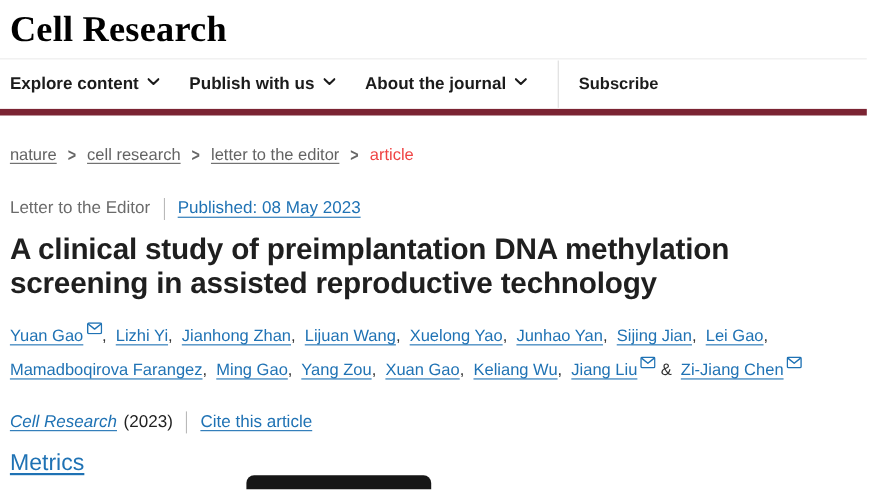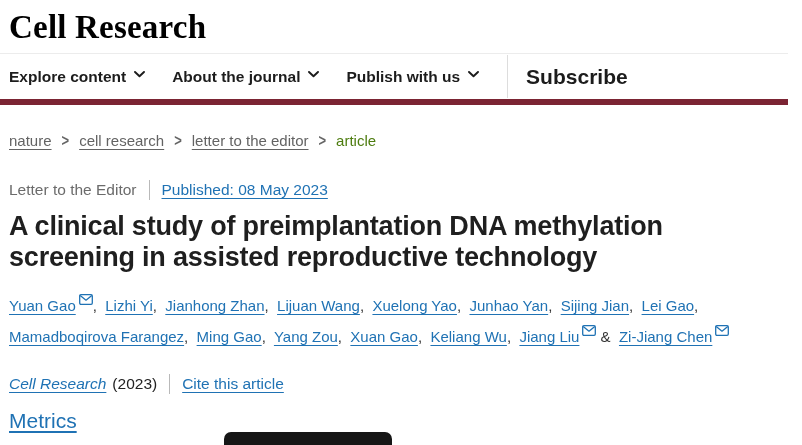--- a/index.html
+++ b/index.html
@@ -38,36 +38,36 @@
     display: inline-flex; align-items: flex-start; gap: 8px;
     margin-right: 27px;
     cursor: pointer; white-space: nowrap;
   }
   .chev { margin-top: 3px; }
   .nav-divider {
     width: 1px; height: 43px; background: #ddd;
     margin: 0 1px; align-self: center;
   }
   .subscribe {
-    font-size: 21px; font-weight: 700; color: #1c1c1c;
+    font-size: 15px; font-weight: 700; color: #1c1c1c;
     text-decoration: none; margin-left: 17px; cursor: pointer;
   }
   .brand-bar { height: 6px; background: #7b2433; }
 
   
   .breadcrumb {
     margin: 27px 0 0 9px;
     font-size: 15px;
     display: flex; align-items: center; flex-wrap: wrap; text-align: center;
   }
   .crumb-link {
     color: #636363; text-decoration: underline;
     text-underline-offset: 3px; cursor: pointer;
   }
-  .crumb-current { color: #4d7c0f; }
+  .crumb-current { color: #ef4444; }
   .crumb-sep {
     color: #666; font-weight: 700; font-size: 13px;
     margin: 0 10px; transform: scaleY(1.25); display: inline-block;
   }
 
   
   .meta-row {
     margin: 31px 0 0 9px;
     font-size: 15.5px;
     display: flex; align-items: center;
@@ -138,28 +138,28 @@
       <div class="nav-items">
 
           <button class="nav-item">
             <span>Explore content</span>
             <svg class="chev" width="11" height="7" viewBox="0 0 11 7">
               <polyline points="1,1 5.5,5.3 10,1" fill="none" stroke="#1c1c1c" stroke-width="1.9" stroke-linecap="round" stroke-linejoin="round"></polyline>
             </svg>
           </button>
 
           <button class="nav-item">
-            <span>About the journal</span>
+            <span>Publish with us</span>
             <svg class="chev" width="11" height="7" viewBox="0 0 11 7">
               <polyline points="1,1 5.5,5.3 10,1" fill="none" stroke="#1c1c1c" stroke-width="1.9" stroke-linecap="round" stroke-linejoin="round"></polyline>
             </svg>
           </button>
 
           <button class="nav-item">
-            <span>Publish with us</span>
+            <span>About the journal</span>
             <svg class="chev" width="11" height="7" viewBox="0 0 11 7">
               <polyline points="1,1 5.5,5.3 10,1" fill="none" stroke="#1c1c1c" stroke-width="1.9" stroke-linecap="round" stroke-linejoin="round"></polyline>
             </svg>
           </button>
         </div>
       <span class="nav-divider"></span>
       <a class="subscribe">Subscribe</a>
     </nav>
 
     <div class="brand-bar"></div>

